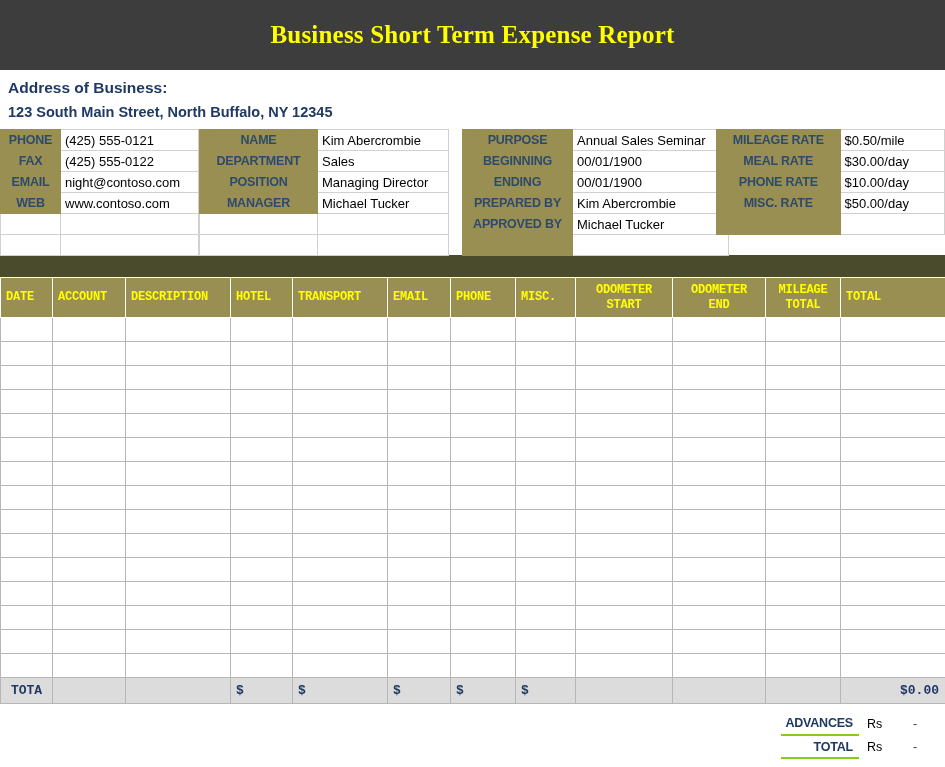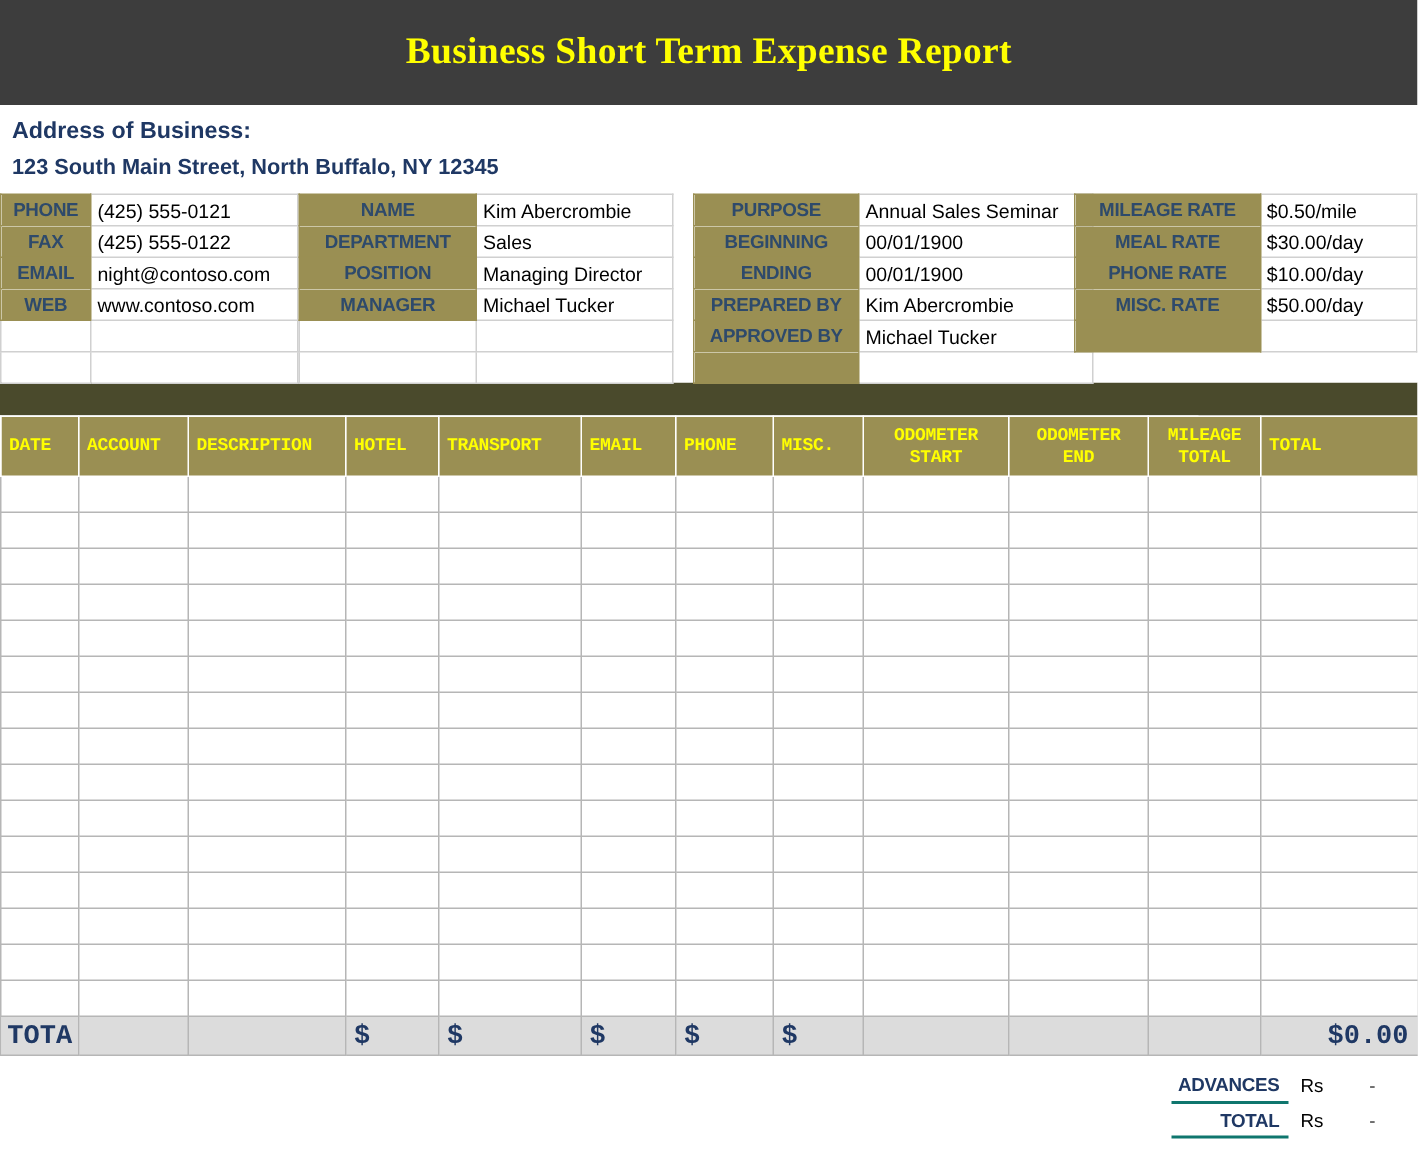--- a/index.html
+++ b/index.html
@@ -137,21 +137,21 @@
     background: #ffffff;
     padding: 0 5px;
     font-size: 12px;
     color: #1f3864;
   }
   table.main tr.totals td {
     background: #dcdcdc;
     height: 26px;
     color: #1f3864;
     font-weight: bold;
-    font-size: 18px;
+    font-size: 13px;
     border: 1px solid #b6b6b6;
   }
   table.main tr.totals td.lbl-tot {
     text-align: center;
     overflow: hidden;
     white-space: nowrap;
     padding: 0 2px;
   }
   table.main tr.totals td.money { text-align: left; }
   table.main tr.totals td.grand { text-align: right; padding-right: 6px; }
@@ -170,21 +170,21 @@
   table.summary td {
     font-size: 12.5px;
     color: #1f3864;
     height: 23px;
     padding: 0 6px 0 4px;
     vertical-align: middle;
   }
   table.summary td.s-label {
     font-weight: bold;
     text-align: right;
-    border-bottom: 2px solid #0f766e;
+    border-bottom: 2px solid #84cc16;
     min-width: 78px;
     letter-spacing: -0.2px;
   }
   table.summary td.s-cur {
     text-align: left;
     color: #000000;
     min-width: 34px;
     padding-left: 8px;
   }
   table.summary td.s-val {

